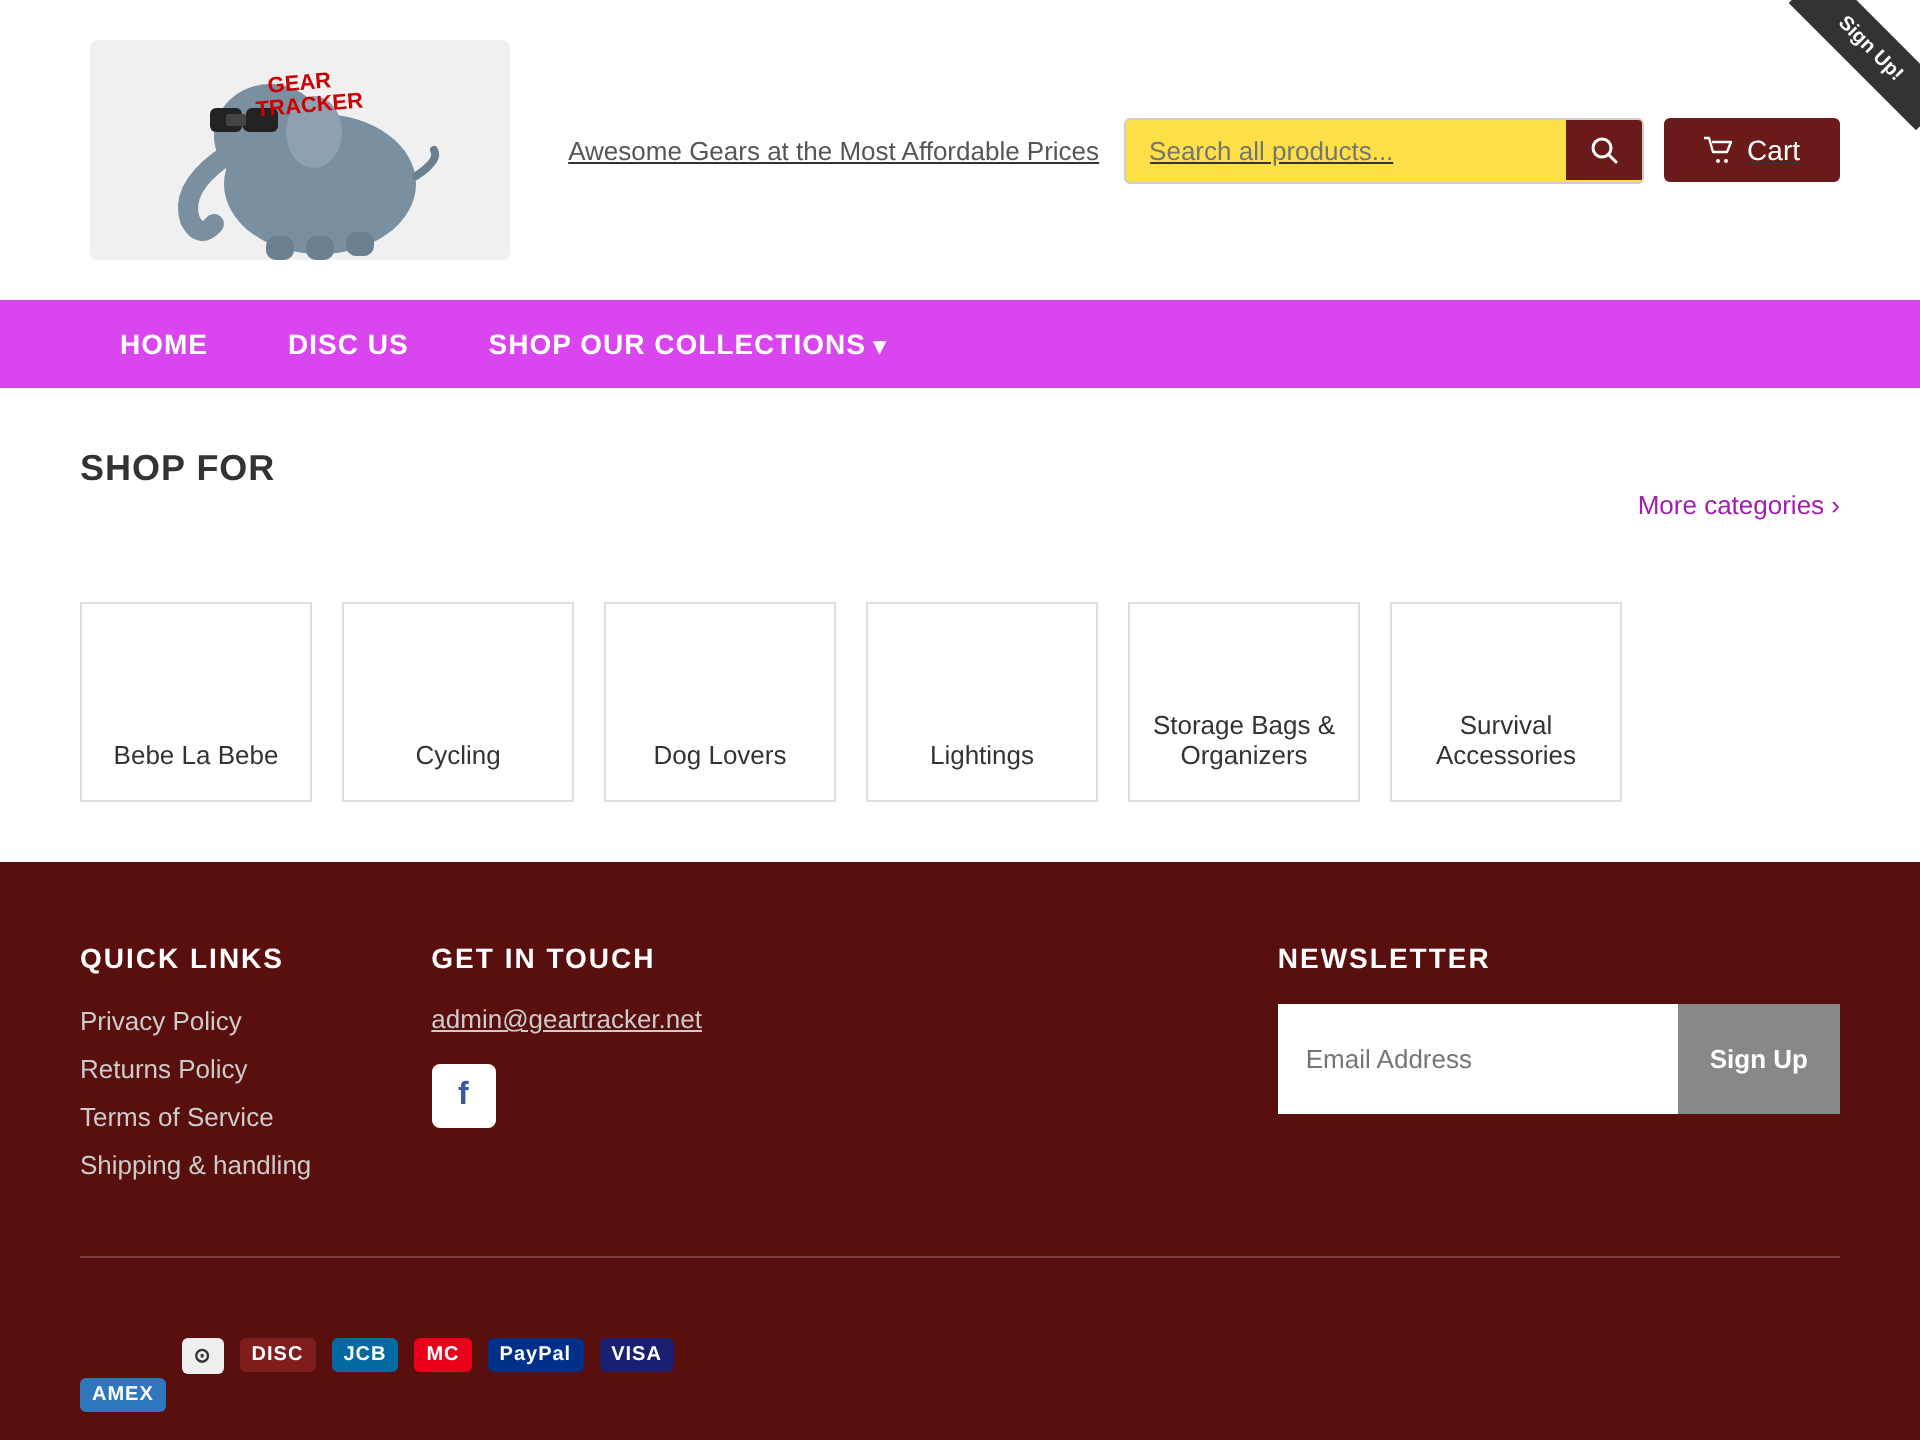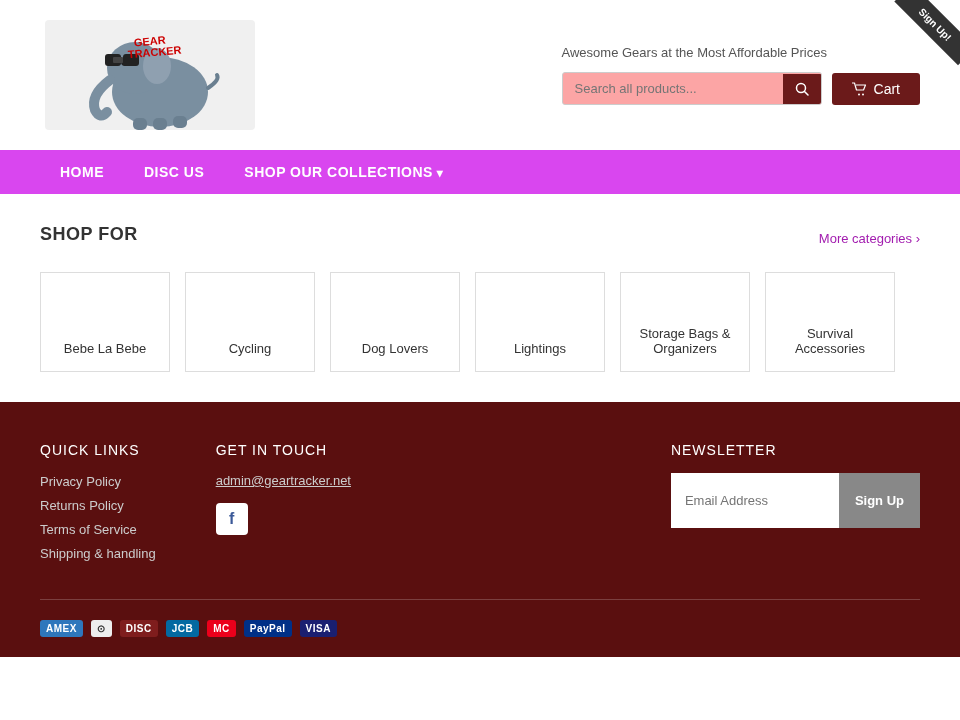--- a/index.html
+++ b/index.html
@@ -27,40 +27,40 @@
       justify-content: center;
       overflow: hidden;
     }
     
     .logo-svg {
       width: 210px;
       height: 110px;
     }
     .header-right {
       display: flex;
-      flex-direction: column;
-      align-items: flex-start;
+      align-items: center;
       gap: 12px;
+      text-decoration: underline;
     }
     .tagline {
       color: #555;
       font-size: 13px;
     }
     .header-actions {
       display: flex;
       align-items: center;
       gap: 10px;
     }
     .search-bar {
       display: flex;
       align-items: center;
       border: 1px solid #ccc;
       border-radius: 3px;
       overflow: hidden;
-      background: #fca5a5;
+      background: #fde047;
     }
     .search-input {
       border: none;
       background: transparent;
       padding: 8px 12px;
       font-size: 13px;
       width: 220px;
       outline: none;
       color: #555;
     }
@@ -136,21 +136,21 @@
 
     
     main {
       padding: 30px 40px;
       background: #fff;
     }
     .section-title {
       font-size: 18px;
       font-weight: bold;
       color: #333;
-      margin-bottom: 7px;
+      margin-bottom: 36px;
       letter-spacing: 0.5px;
     }
     .categories-header {
       display: flex;
       justify-content: space-between;
       align-items: center;
       margin-bottom: 20px;
     }
     .more-categories {
       color: #a21caf;
@@ -159,21 +159,21 @@
     }
     .categories-grid {
       display: flex;
       gap: 15px;
       flex-wrap: nowrap;
     }
     .category-card {
       border: 1px solid #ddd;
       padding: 40px 10px 15px;
       text-align: center;
-      width: 130px;
+      width: 116px;
       min-height: 100px;
       cursor: pointer;
       background: #fff;
       font-size: 13px;
       color: #333;
       display: flex;
       align-items: flex-end;
       justify-content: center;
     }
 
@@ -184,21 +184,21 @@
       padding: 40px 40px 20px;
     }
     .footer-top {
       display: flex;
       gap: 60px;
       margin-bottom: 30px;
     }
     .footer-col h3 {
       color: #fff;
       font-size: 14px;
-      font-weight: normal;
+      font-weight: bold;
       letter-spacing: 1px;
       margin-bottom: 15px;
     }
     .footer-col ul {
       list-style: none;
     }
     .footer-col ul li {
       margin-bottom: 8px;
     }
     .footer-col ul li a {
@@ -227,21 +227,21 @@
     }
     .newsletter-form {
       display: flex;
       gap: 0;
       margin-top: 10px;
     }
     .newsletter-input {
       border: none;
       padding: 10px 14px;
       font-size: 13px;
-      width: 168px;
+      width: 200px;
       outline: none;
       color: #333;
     }
     .newsletter-btn {
       background: #888;
       border: none;
       padding: 20px 16px;
       color: #fff;
       font-size: 13px;
       cursor: pointer;
@@ -272,21 +272,21 @@
       color: #333;
       font-size: 10px;
       font-weight: bold;
       padding: 3px 6px;
       border-radius: 3px;
       letter-spacing: 0.5px;
     }
     .payment-icon.visa { background: #1a1f71; color: #fff; }
     .payment-icon.paypal { background: #003087; color: #fff; }
     .payment-icon.discover { background: #7f1d1d; color: #fff; }
-    .payment-icon.amex { background: #2e77bc; color: #fff; }
+    .payment-icon.amex { background: #2e77bc; color: #fff; margin-top: 40px; }
     .payment-icon.master { background: #eb001b; color: #fff; }
     .payment-icon.jcb { background: #0369a1; color: #fff; }
     .payment-icon.diners { color: #333; background: #eee; }
 
     .footer-col.newsletter-col {
       margin-left: auto;
     }
   </style>
 </head>
 <body>

